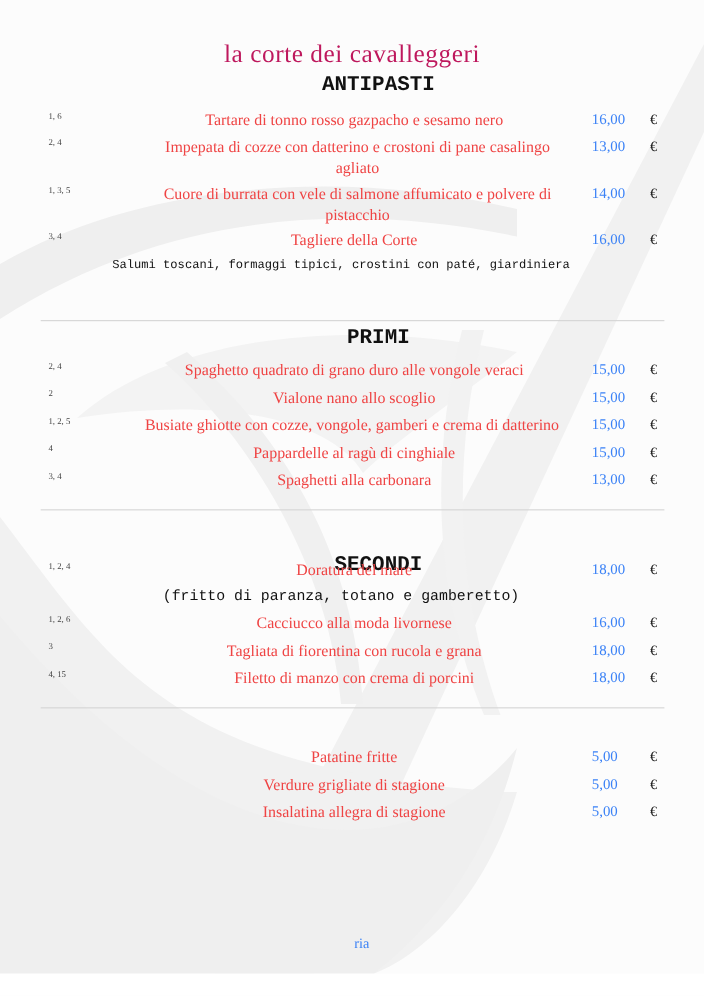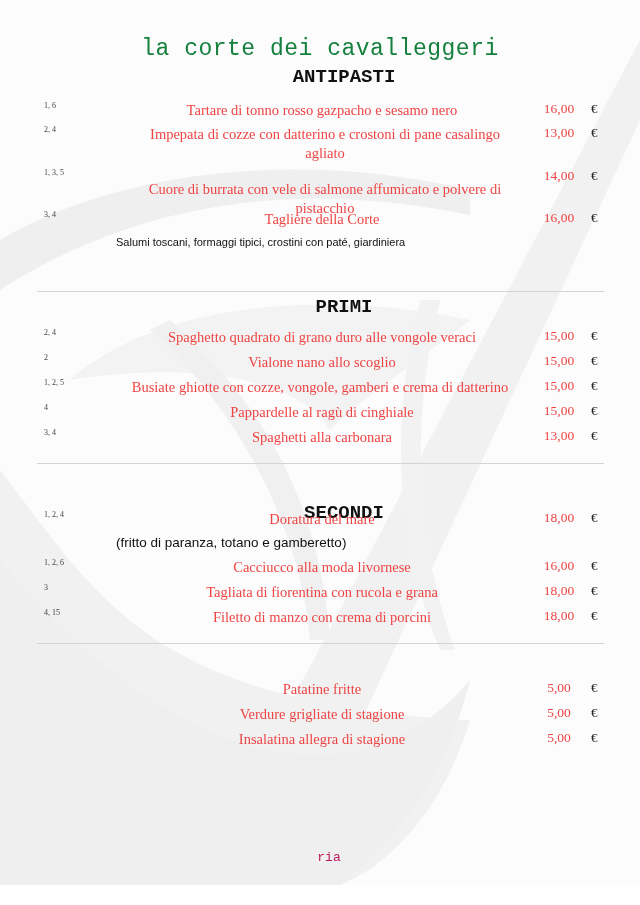--- a/index.html
+++ b/index.html
@@ -11,59 +11,59 @@
     }
     .page {
       position: absolute; left: 0; top: 0; width: 640px; height: 885px;
       background: #fcfcfc; overflow: hidden;
     }
     .watermark { position: absolute; left: 0; top: 0; width: 640px; height: 885px; pointer-events: none; }
     .content { position: absolute; left: 0; top: 0; width: 640px; height: 885px; }
 
     .brand {
       position: absolute; left: 0; width: 640px; top: 36px; text-align: center;
-      font-family: Liberation Mono, monospace; font-size: 23px; color: #15803d;
+      font-family: Liberation Serif, serif; font-size: 23px; color: #be185d;
       letter-spacing: 0.5px;
     }
     .section-title {
       position: absolute; left: 0; width: 640px; text-align: center;
       font-family: "Liberation Mono", monospace; font-weight: bold; color: #111;
     }
     .section-title.big { font-size: 19px; padding-left: 24px; }
     .section-title.contorni { font-size: 21px; }
 
     .row { position: absolute; left: 0; width: 640px; }
     .allergens {
       position: absolute; left: 44px; top: 0; font-size: 8px; color: #444;
       font-family: "Liberation Serif", serif;
     }
     .dish {
       position: absolute; left: 112px; width: 420px; top: 0; text-align: center;
       font-family: "Liberation Serif", serif; font-size: 14.5px; line-height: 19px; color: #ef4444;
     }
     .price {
-      position: absolute; left: 538px; width: 42px; top: 0; text-align: center;
-      font-family: "Liberation Serif", serif; font-size: 13.5px; color: #ef4444;
+      position: absolute; left: 538px; width: 42px; top: 0; text-align: left;
+      font-family: "Liberation Serif", serif; font-size: 13.5px; color: #3b82f6;
     }
     .currency {
       position: absolute; left: 591px; top: 0;
       font-family: "Liberation Serif", serif; font-size: 13px; color: #222;
     }
     .note {
-      position: absolute; left: 116px; width: 420px; 
-      font-family: Liberation Sans, sans-serif; color: #111;
+      position: absolute; left: 100px; width: 420px; text-align: center;
+      font-family: Liberation Mono, monospace; color: #111;
     }
     .note.small { font-size: 11px; }
     .note.normal { font-size: 13.5px; }
     .divider {
       position: absolute; left: 37px; width: 567px; height: 1px; background: #d4d4d4;
     }
     .footer-text {
       position: absolute; left: 0; width: 528px; top: 850px; text-align: center;
-      font-family: Liberation Mono, monospace; font-size: 13px; color: #be185d;
+      font-family: Liberation Serif, serif; font-size: 13px; color: #3b82f6;
     }
     .footer-text span { margin-left: 130px; }
   </style>
 </head>
 <body>
 
 <div class="page">
   <svg class="watermark" viewBox="0 0 640 885" xmlns="http://www.w3.org/2000/svg">
 
     <polygon points="640,40 640,120 285,885 195,885" fill="#f1f1f1"></polygon>
@@ -91,21 +91,21 @@
       <span class="currency">€</span>
     </div>
     <div class="row" style="top:125px;">
       <span class="allergens">2, 4</span>
       <span class="dish" style="left:150px;width:350px;">Impepata di cozze con datterino e crostoni di pane casalingo agliato</span>
       <span class="price">13,00</span>
       <span class="currency">€</span>
     </div>
     <div class="row" style="top:168px;">
       <span class="allergens">1, 3, 5</span>
-      <span class="dish" style="left:125px;width:400px;margin-top:12px;">Cuore di burrata con vele di salmone affumicato e polvere di pistacchio</span>
+      <span class="dish" style="left:125px;width:400px;">Cuore di burrata con vele di salmone affumicato e polvere di pistacchio</span>
       <span class="price">14,00</span>
       <span class="currency">€</span>
     </div>
     <div class="row" style="top:210px;">
       <span class="allergens">3, 4</span>
       <span class="dish">Tagliere della Corte</span>
       <span class="price">16,00</span>
       <span class="currency">€</span>
     </div>
     <div class="note small" style="top:236px;">Salumi toscani, formaggi tipici, crostini con paté, giardiniera</div>

